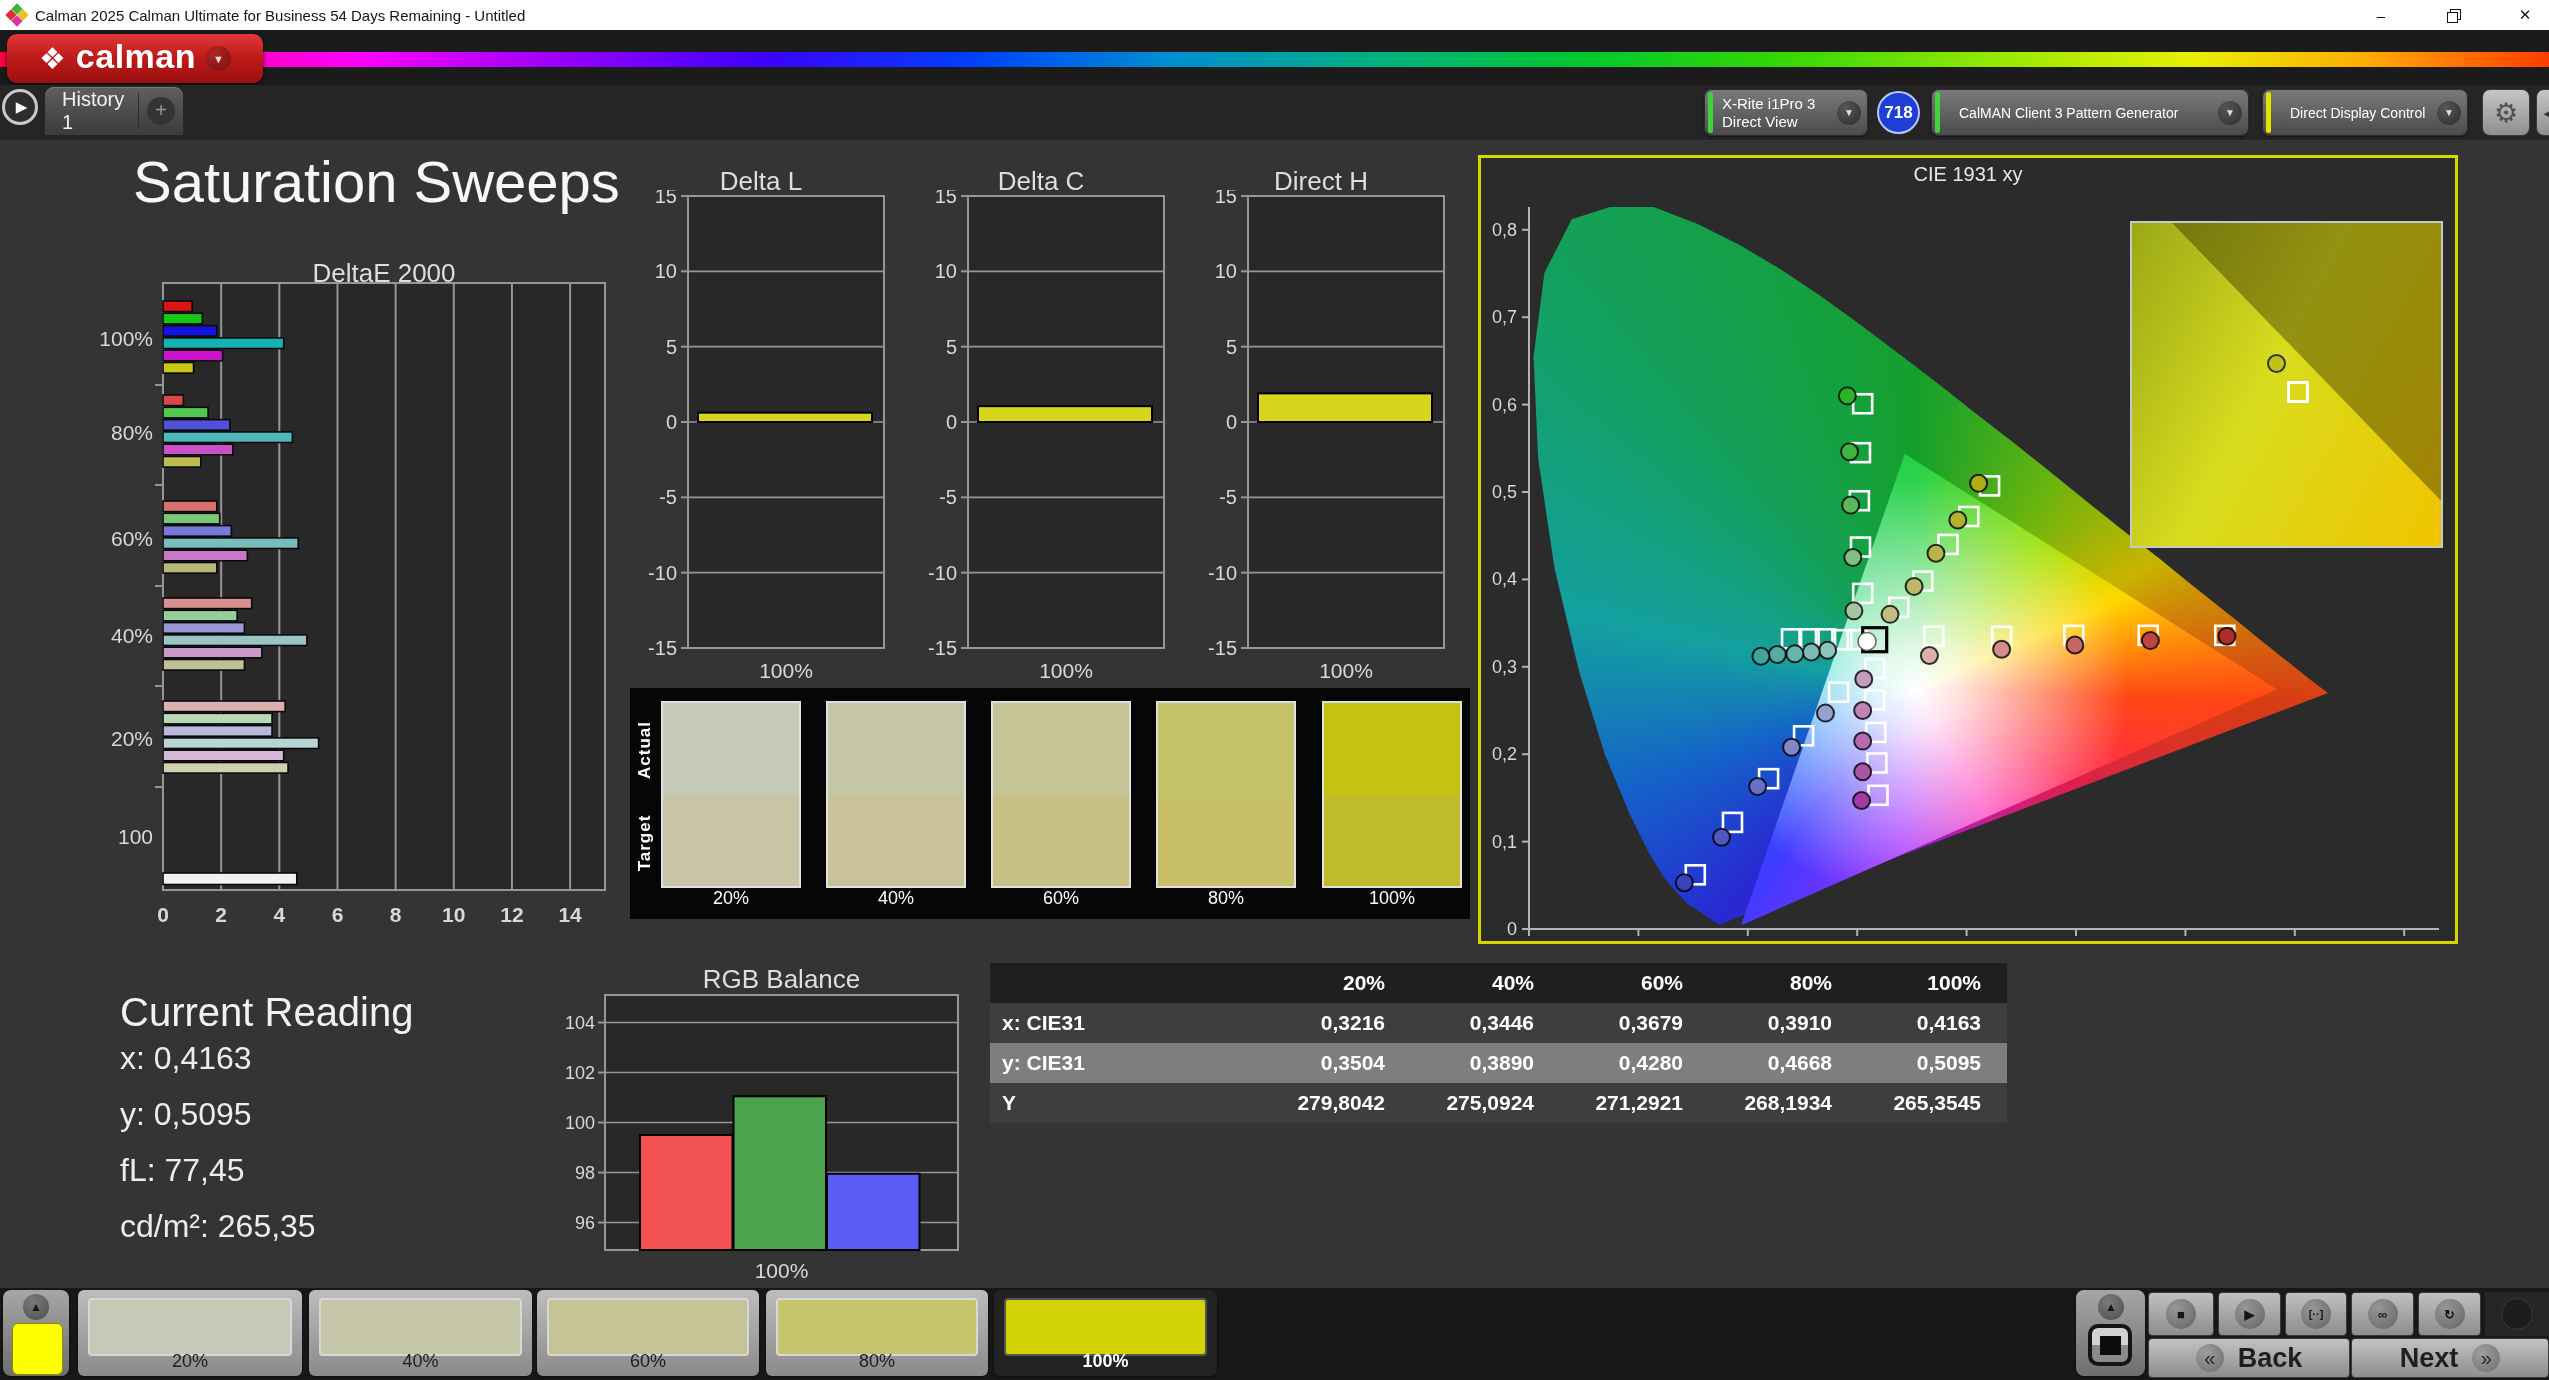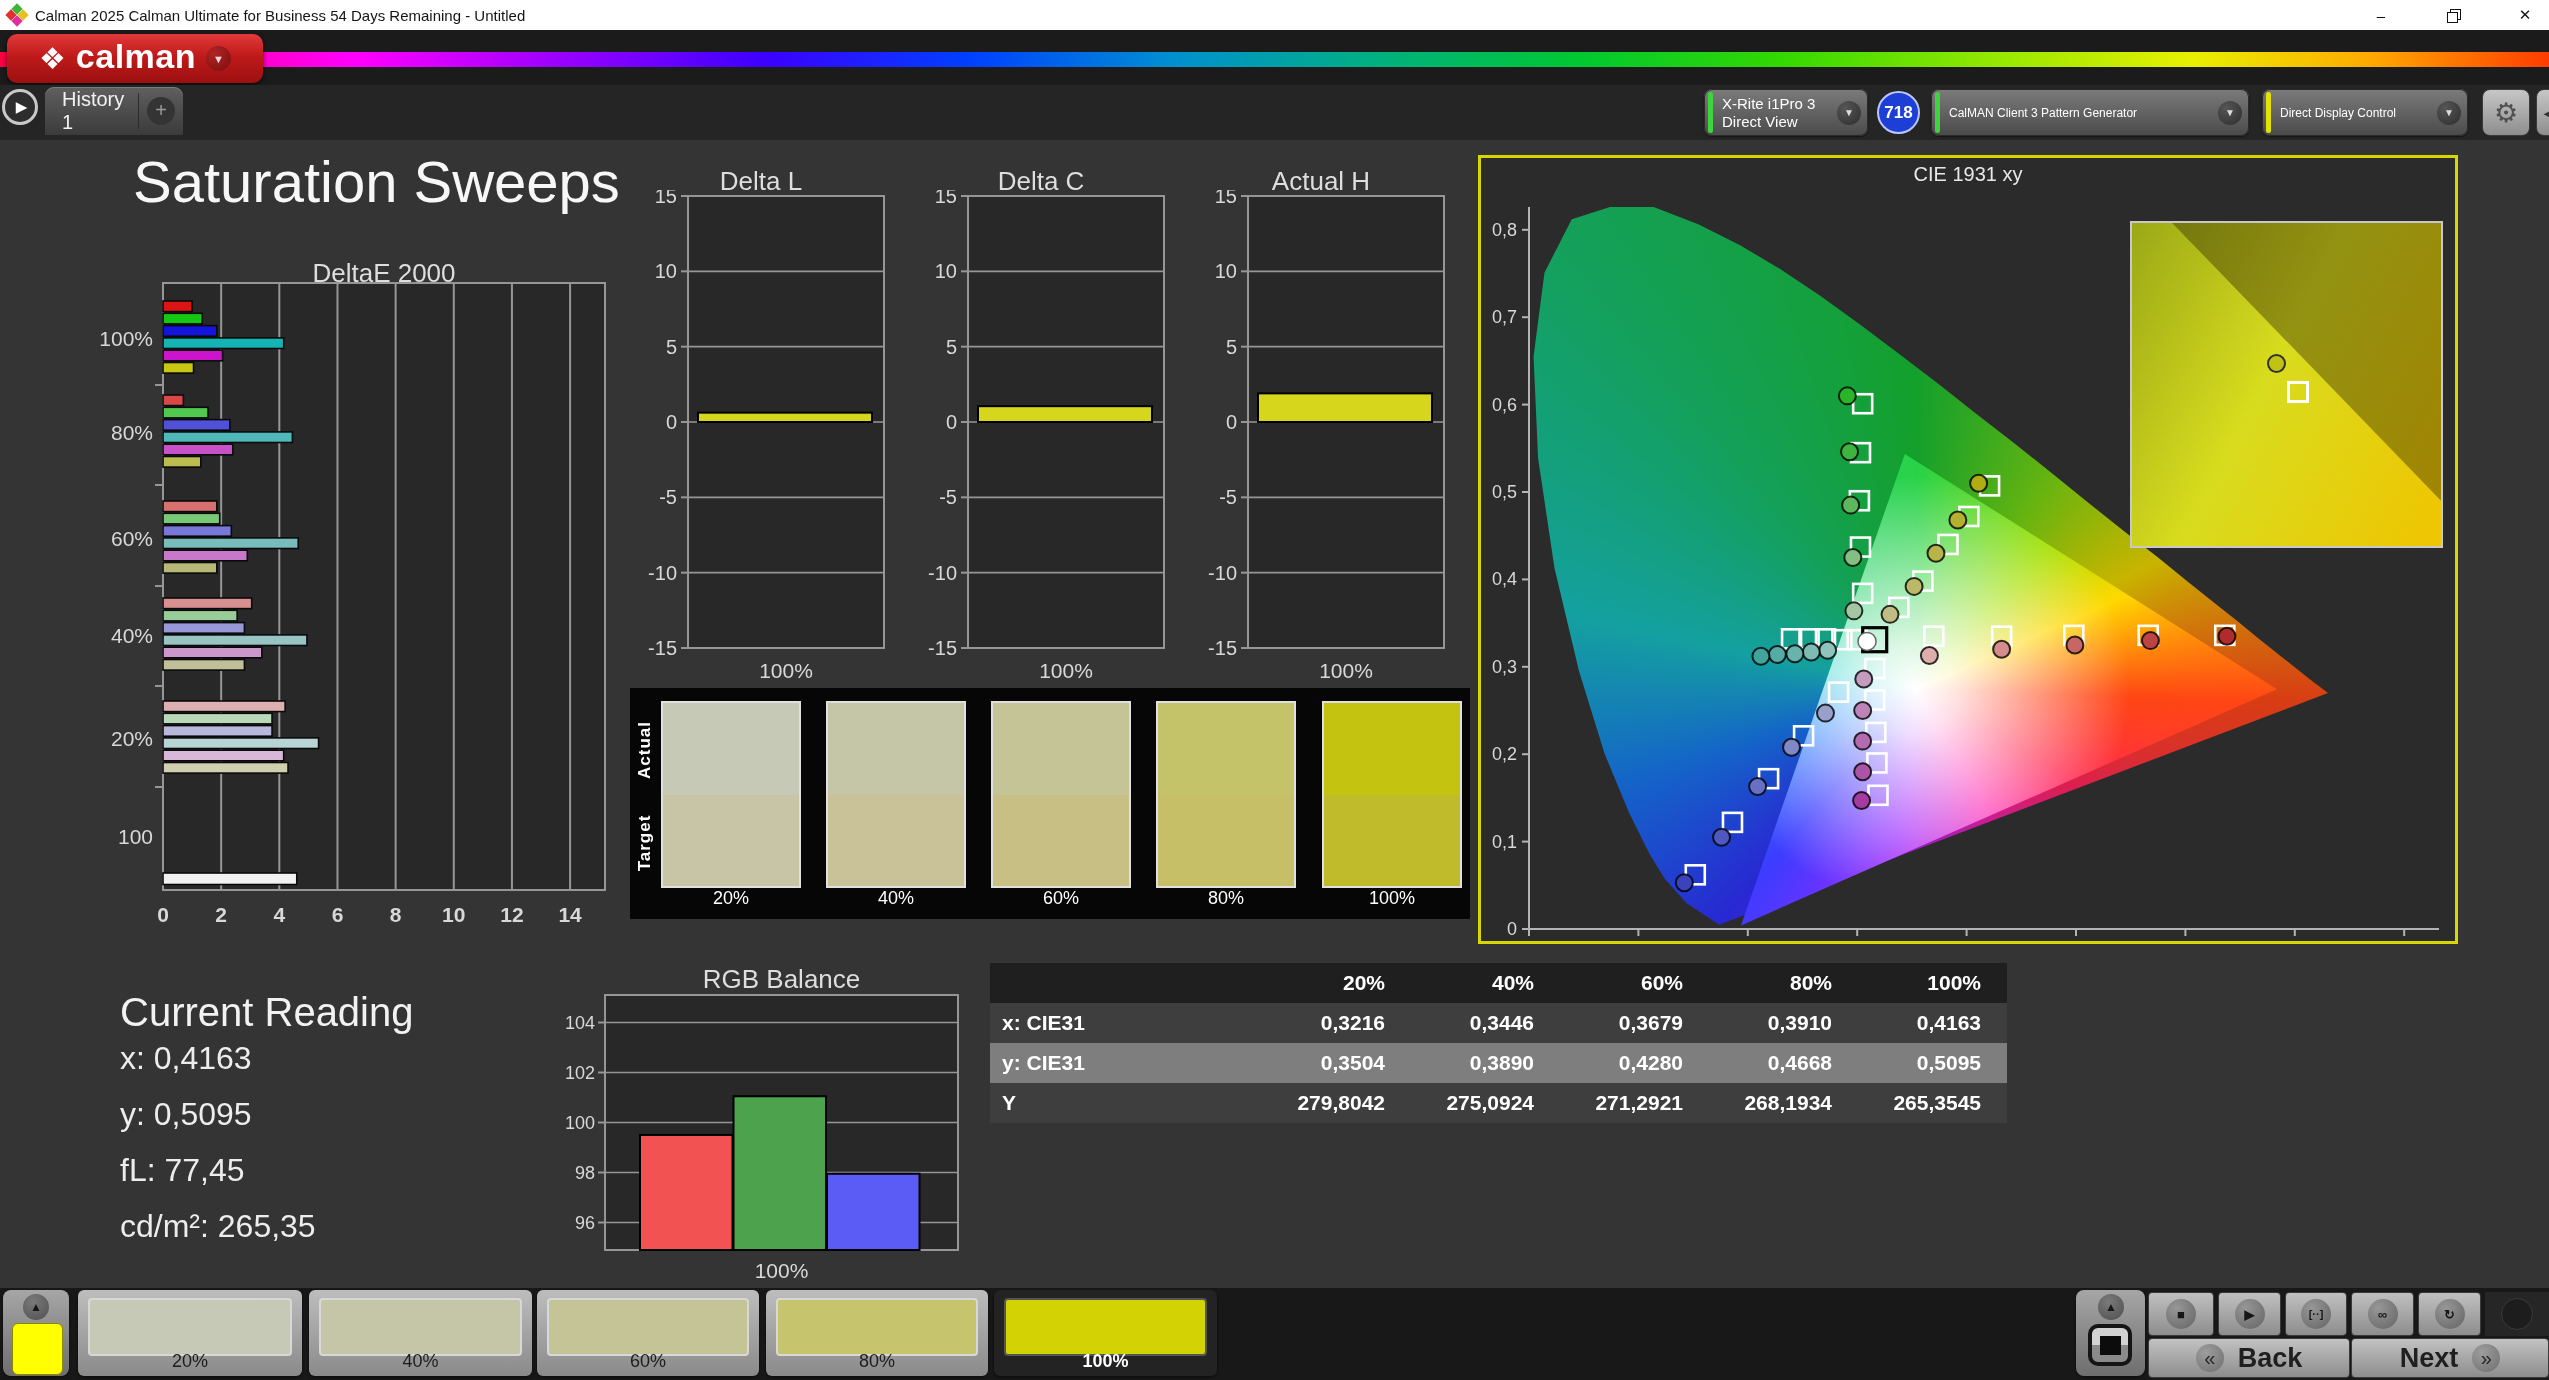--- a/index.html
+++ b/index.html
@@ -45,21 +45,21 @@
   .tab-label{font-size:20px;color:#f2f2f2;padding-left:17px;flex:1;}
   .tab-sep{width:1px;height:36px;background:#2c2c2c;}
   .tab-add{width:44px;text-align:center;}
   .tab-add span{display:inline-block;width:28px;height:28px;line-height:26px;border-radius:50%;
     background:#343434;color:#9a9a9a;font-size:20px;}
 
   .dd{position:absolute;top:4px;height:47px;border-radius:8px;
     background:linear-gradient(#7b7b7b,#4a4a4a);box-shadow:inset 0 0 0 1px #2a2a2a,0 1px 2px rgba(0,0,0,.5);
     display:flex;align-items:center;color:#fff;}
   .dd .accent{width:5px;align-self:stretch;margin:3px 0 3px 4px;border-radius:3px;}
-  .dd .lbl{margin-left:9px;font-size:12px;text-align:right;}
+  .dd .lbl{margin-left:19px;font-size:14px;text-align:right;}
   .dd .lbl2{margin-left:9px;font-size:15px;line-height:18px;}
   .dd .chev{width:24px;height:24px;border-radius:50%;background:radial-gradient(circle at 35% 30%,#565656,#2d2d2d);
     display:flex;align-items:center;justify-content:center;font-size:10px;color:#ddd;
     margin-left:auto;margin-right:7px;flex:none;}
   .badge{position:absolute;left:1877px;top:6px;width:43px;height:43px;border-radius:50%;
     background:#1e3fd6;border:2px solid #b9c6ff;box-sizing:border-box;color:#fff;font-size:17px;
     font-weight:700;display:flex;align-items:center;justify-content:center;}
   .sq-btn{position:absolute;top:4px;height:47px;border-radius:8px;background:linear-gradient(#c6c6c6,#8e8e8e);
     border:1px solid #3a3a3a;box-sizing:border-box;display:flex;align-items:center;justify-content:center;}
 
@@ -277,21 +277,21 @@
       <rect x="68" y="433.3" width="109.04605263157896" height="10.6" fill="#b8d8b8" stroke="#0a0a0a" stroke-width="1.6"></rect>
       <rect x="68" y="445.6" width="109.04605263157896" height="10.6" fill="#b8b8dc" stroke="#0a0a0a" stroke-width="1.6"></rect>
       <rect x="68" y="457.9" width="155.57236842105263" height="10.6" fill="#b8d4d4" stroke="#0a0a0a" stroke-width="1.6"></rect>
       <rect x="68" y="470.2" width="120.67763157894738" height="10.6" fill="#d8b8d8" stroke="#0a0a0a" stroke-width="1.6"></rect>
       <rect x="68" y="482.5" width="125.03947368421053" height="10.6" fill="#d0d0b0" stroke="#0a0a0a" stroke-width="1.6"></rect>
       <rect x="68" y="593" width="133.76315789473685" height="11.5" fill="#f2f2f2" stroke="#0a0a0a" stroke-width="1.6"></rect>
     </svg>
 
   <div class="ctitle" style="left:628px;top:166px;width:266px;">Delta L</div>
   <div class="ctitle" style="left:908px;top:166px;width:266px;">Delta C</div>
-  <div class="ctitle" style="left:1188px;top:166px;width:266px;">Actual H</div>
+  <div class="ctitle" style="left:1188px;top:166px;width:266px;">Direct H</div>
   <svg id="dl-svg" class="abs" style="left:628px;top:190px;" width="266" height="500">
       <rect x="60" y="6" width="196" height="452" fill="#282828" stroke="#969696" stroke-width="2"></rect>
       <line x1="53" y1="6" x2="60" y2="6" stroke="#969696" stroke-width="2"></line>
       <text x="49" y="13" text-anchor="end" font-size="20" fill="#d8d8d8">15</text>
       <line x1="60" y1="81.33333333333333" x2="256" y2="81.33333333333333" stroke="#969696" stroke-width="1.6"></line>
       <line x1="53" y1="81.33333333333333" x2="60" y2="81.33333333333333" stroke="#969696" stroke-width="2"></line>
       <text x="49" y="88.33333333333333" text-anchor="end" font-size="20" fill="#d8d8d8">10</text>
       <line x1="60" y1="156.66666666666666" x2="256" y2="156.66666666666666" stroke="#969696" stroke-width="1.6"></line>
       <line x1="53" y1="156.66666666666666" x2="60" y2="156.66666666666666" stroke="#969696" stroke-width="2"></line>
       <text x="49" y="163.66666666666666" text-anchor="end" font-size="20" fill="#d8d8d8">5</text>

